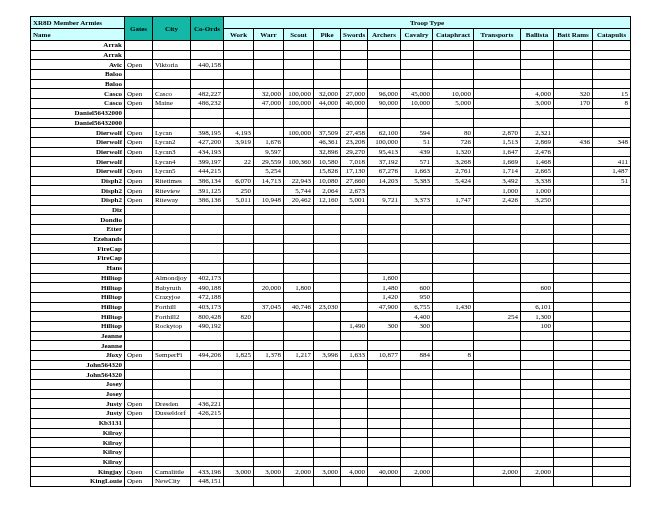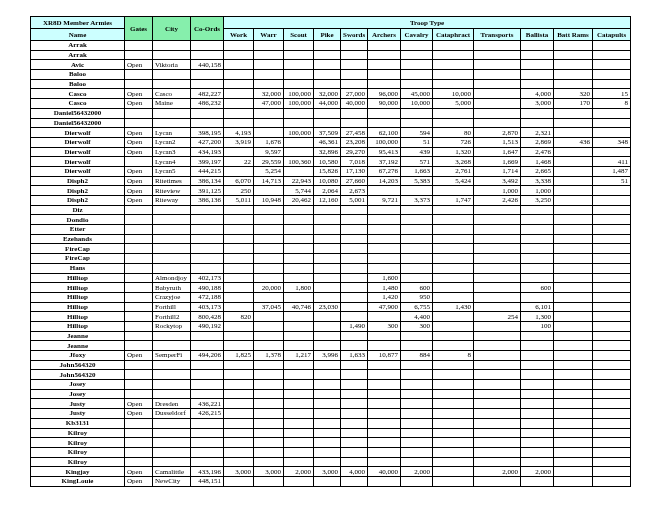--- a/index.html
+++ b/index.html
@@ -25,24 +25,24 @@
   th, td {
     border: 1px solid #000000;
     font-size: 7px;
     line-height: 8px;
     padding: 0 2px;
     overflow: hidden;
     white-space: nowrap;
     height: 8.7px;
     vertical-align: middle;
   }
-  thead th { height: 11px; font-weight: bold; background: #86efac; text-align: center; }
+  thead th { height: 11px; font-weight: bold; background: #14b8a6; text-align: center; }
   th.cyan { background: #ccffff; }
-  th.left { text-align: center; margin-left: 30px; }
-  td.name { font-weight: bold; text-align: center; }
+  th.left { text-align: left; margin-left: 30px; }
+  td.name { font-weight: bold; text-align: right; }
   td.text { text-align: left; }
   td.num  { text-align: right; }
 </style>
 </head>
 <body>
 
 <div class="sheet">
   <table>
     <colgroup>
       <col style="width:94px">

